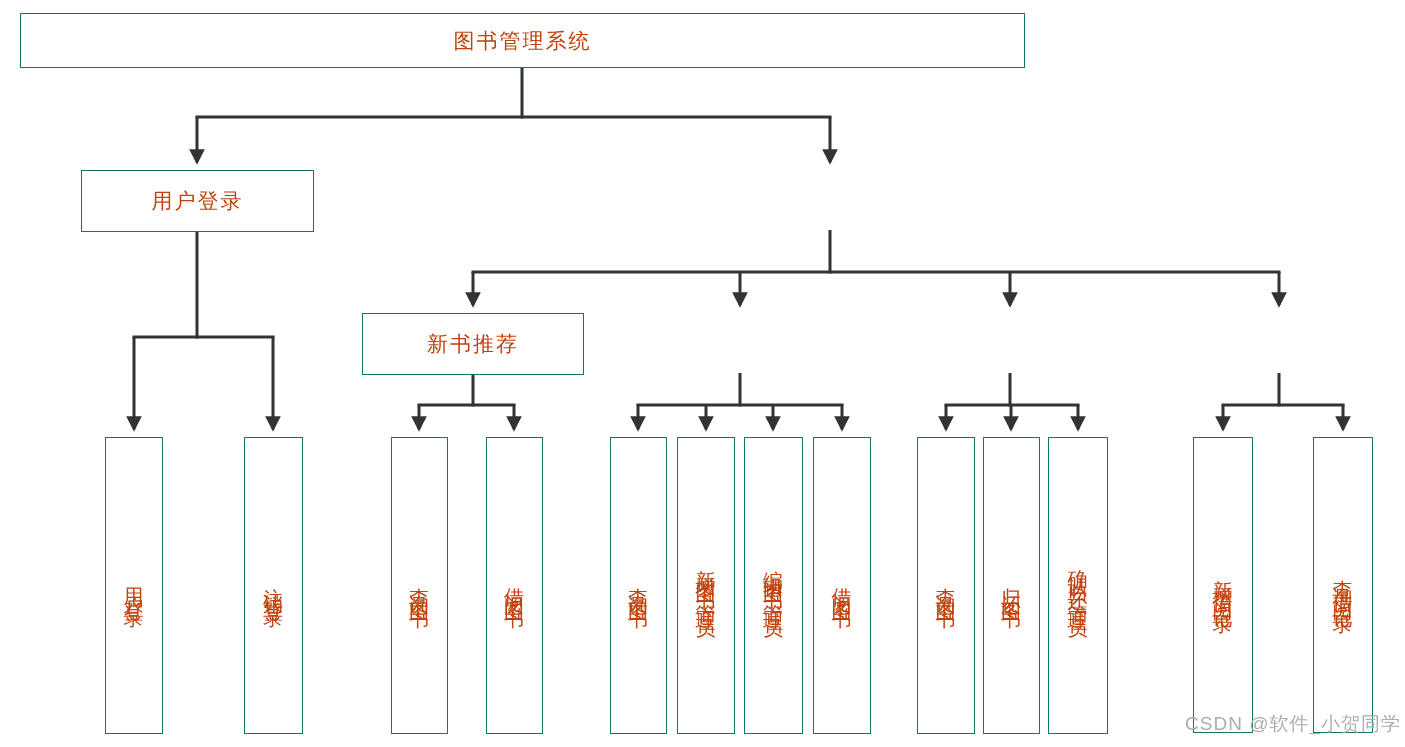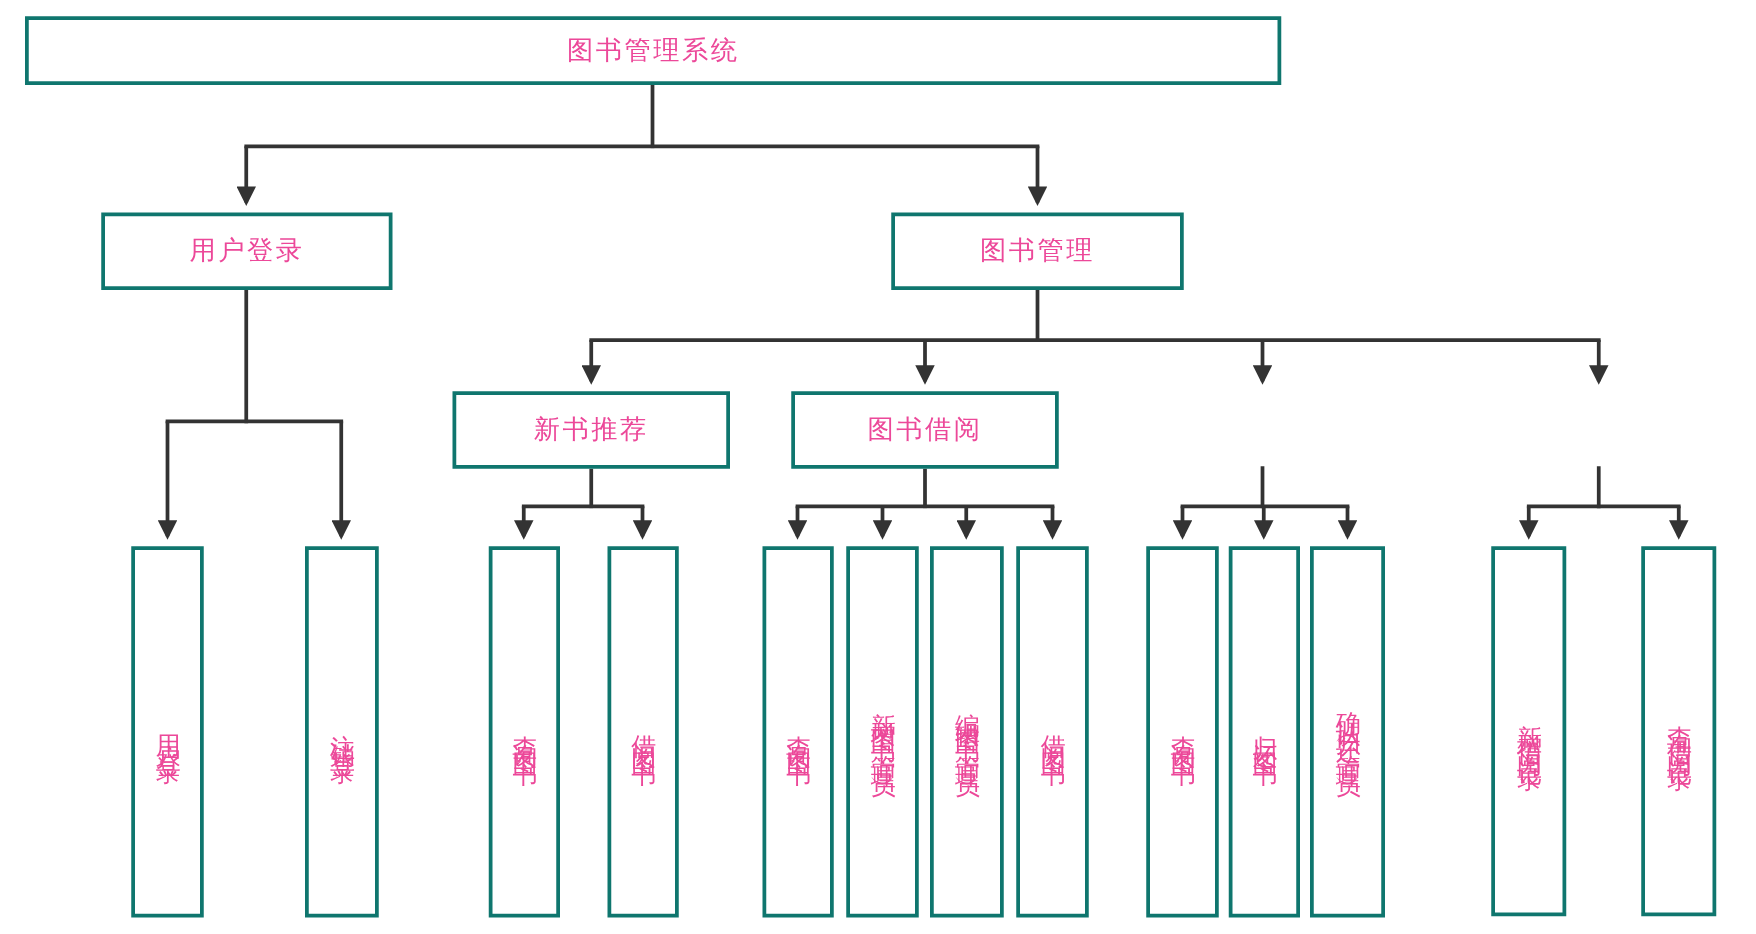--- a/index.html
+++ b/index.html
@@ -17,23 +17,23 @@
   }
   .wires {
     position: absolute;
     left: 0; top: 0;
     width: 1405px; height: 747px;
     z-index: 1;
   }
   .node {
     position: absolute;
     box-sizing: border-box;
-    border: 3px solid #0f766e;
+    border: 1px solid #0f766e;
     background: #ffffff;
-    color: #ec4899;
+    color: #c2410c;
     display: flex;
     align-items: center;
     justify-content: center;
     font-size: 21px;
     letter-spacing: 2px;
     z-index: 2;
     text-align: center;
     line-height: 1.2;
   }
   .node.v {
@@ -107,37 +107,36 @@
       <line x1="1279" y1="373" x2="1279" y2="406.5"></line>
       <line x1="1221.5" y1="405" x2="1344.5" y2="405"></line>
       <line x1="1223" y1="405" x2="1223" y2="429" marker-end="url(#arw)"></line>
       <line x1="1343" y1="405" x2="1343" y2="429" marker-end="url(#arw)"></line>
     </g>
   </svg>
 
   <div class="node" style="left:20px; top:13px; width:1005px; height:55px;">图书管理系统</div>
 
   <div class="node" style="left:81px; top:170px; width:233px; height:62px;">用户登录</div>
-  <div class="node" style="left:713px; top:170px; width:234px; height:62px;">图书管理</div>
 
   <div class="node" style="left:362px; top:313px; width:222px; height:62px;">新书推荐</div>
-  <div class="node" style="left:633px; top:313px; width:214px; height:62px;">图书借阅</div>
 
   <div class="node v" style="left:105px; top:437px; width:58px; height:297px;">用户登录</div>
   <div class="node v" style="left:244px; top:437px; width:59px; height:297px;">注销登录</div>
 
   <div class="node v" style="left:391px; top:437px; width:57px; height:297px;">查询图书</div>
   <div class="node v" style="left:486px; top:437px; width:57px; height:297px;">借阅图书</div>
 
   <div class="node v" style="left:610px; top:437px; width:57px; height:297px;">查询图书</div>
   <div class="node v" style="left:677px; top:437px; width:58px; height:297px;">新增图书（管理员）</div>
   <div class="node v" style="left:744px; top:437px; width:59px; height:297px;">编辑图书（管理员）</div>
   <div class="node v" style="left:813px; top:437px; width:58px; height:297px;">借阅图书</div>
 
   <div class="node v" style="left:917px; top:437px; width:58px; height:297px;">查询图书</div>
   <div class="node v" style="left:983px; top:437px; width:57px; height:297px;">归还图书</div>
   <div class="node v" style="left:1048px; top:437px; width:60px; height:297px;">确认归还（管理员）</div>
 
   <div class="node v" style="left:1193px; top:437px; width:60px; height:296px;">新增借阅记录</div>
   <div class="node v" style="left:1313px; top:437px; width:60px; height:296px;">查询借阅记录</div>
 
+  <div class="watermark">CSDN @软件_小贺同学</div>
 
 </div>
 
 </body></html>

